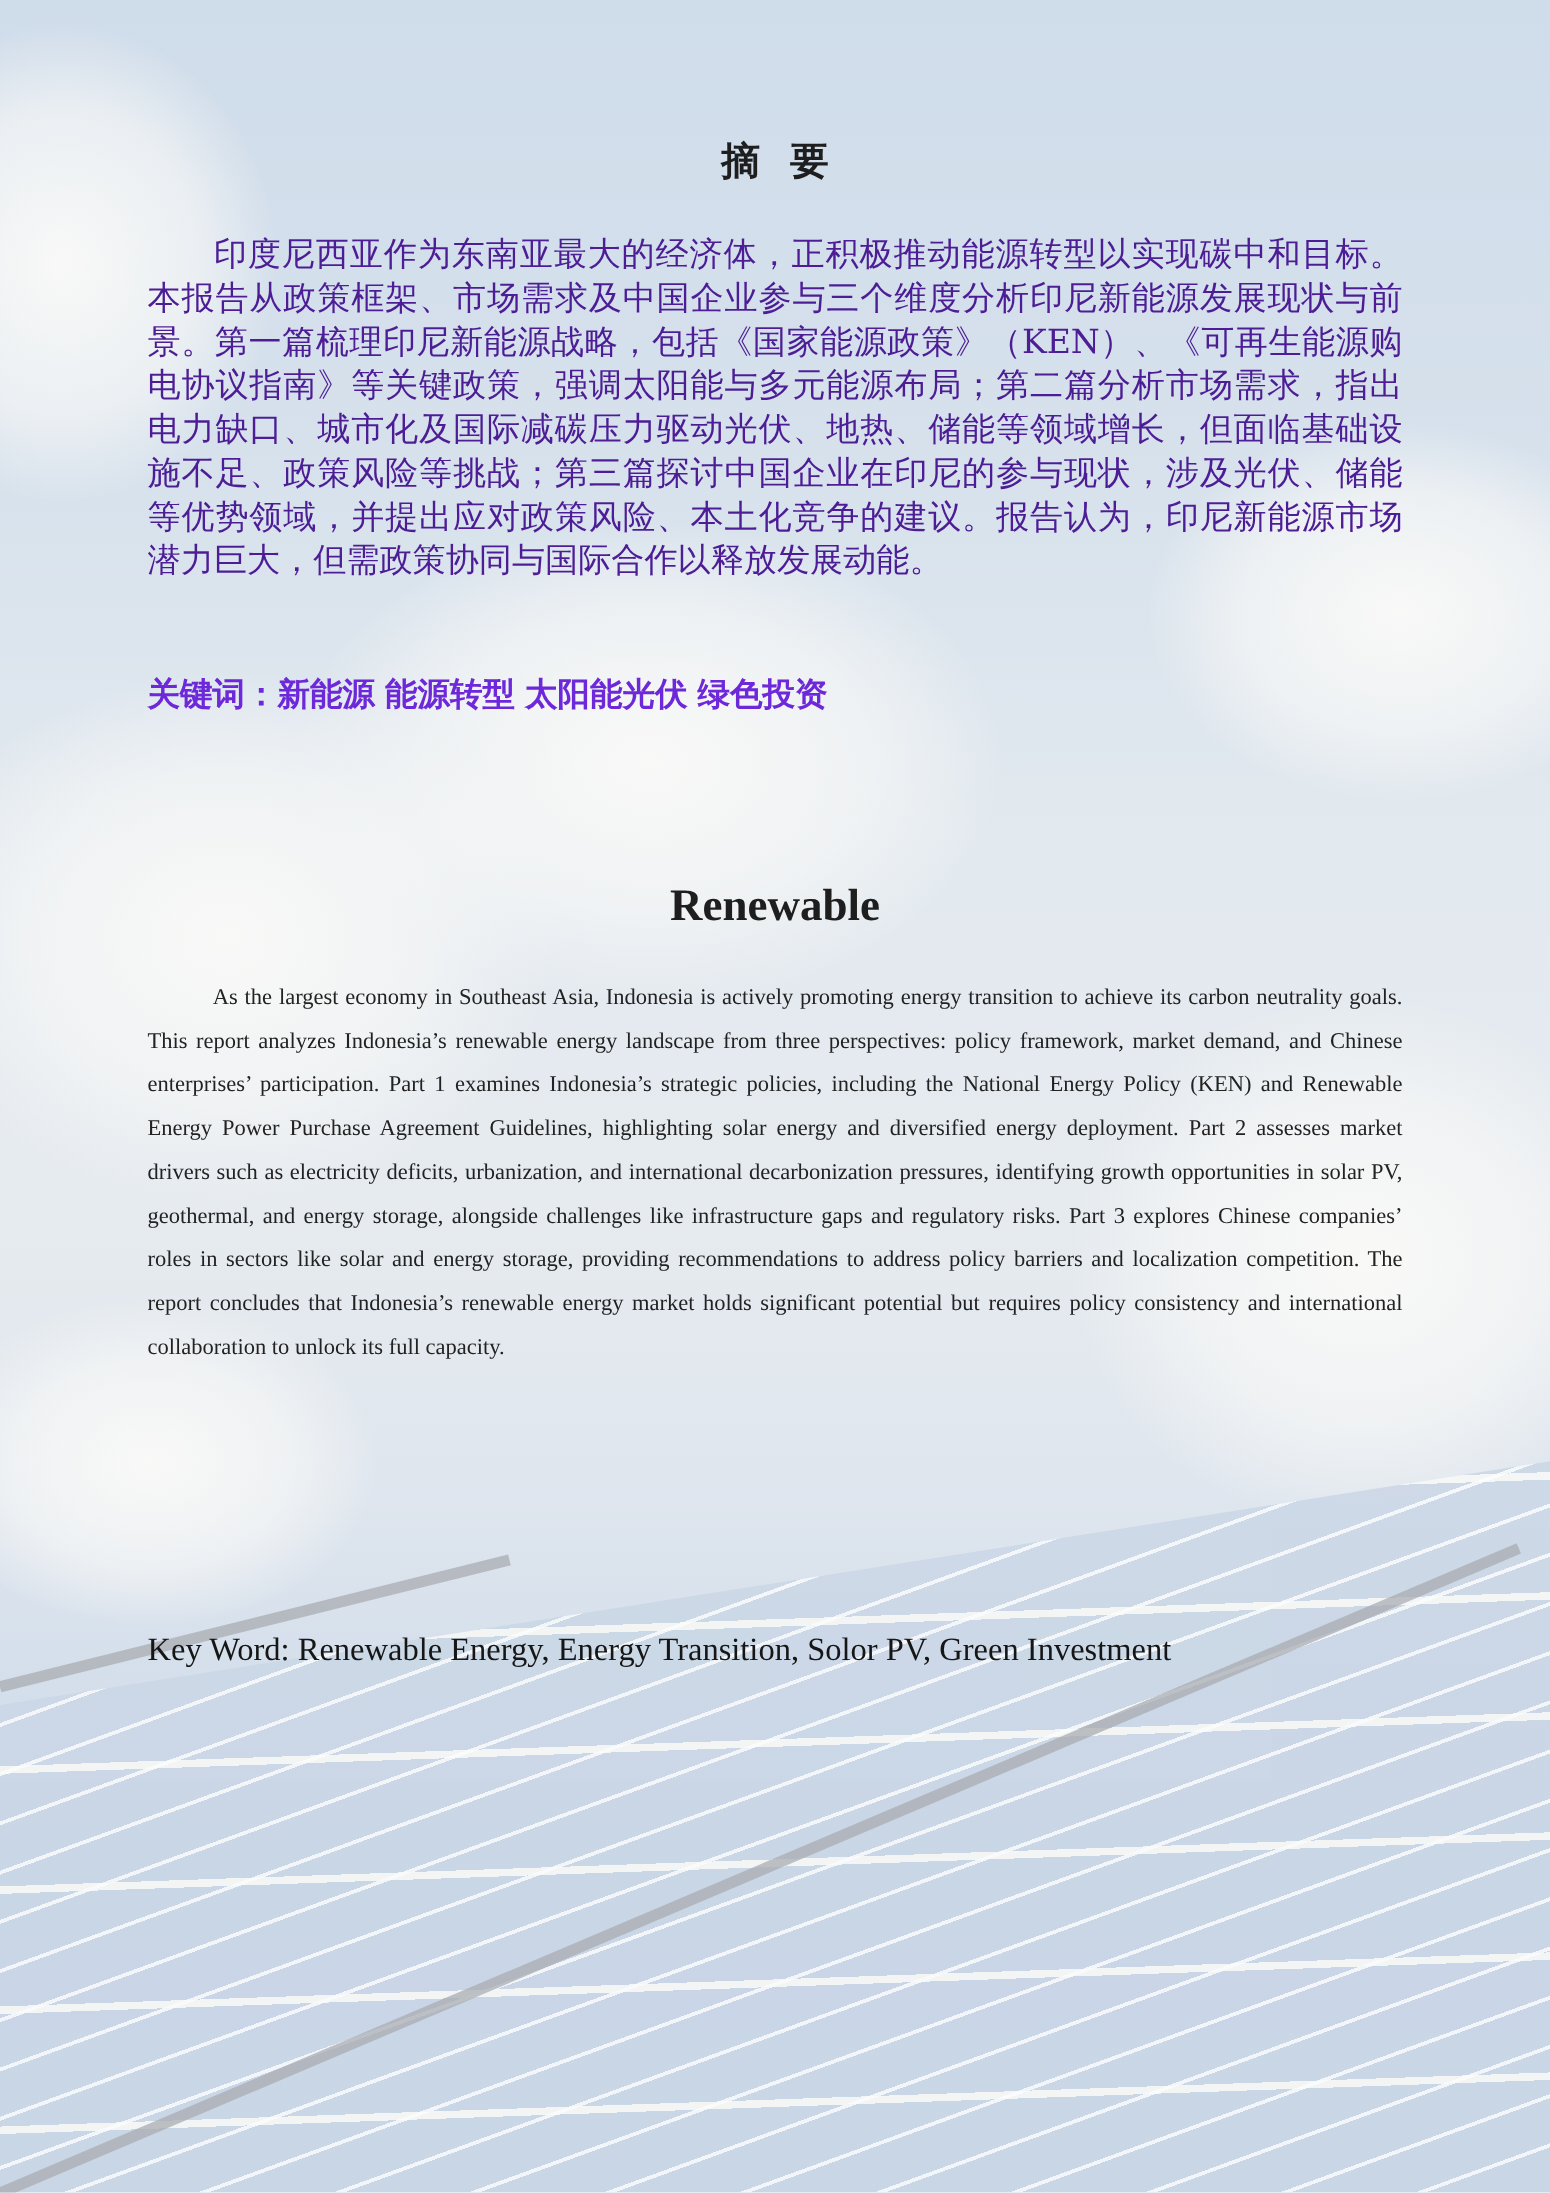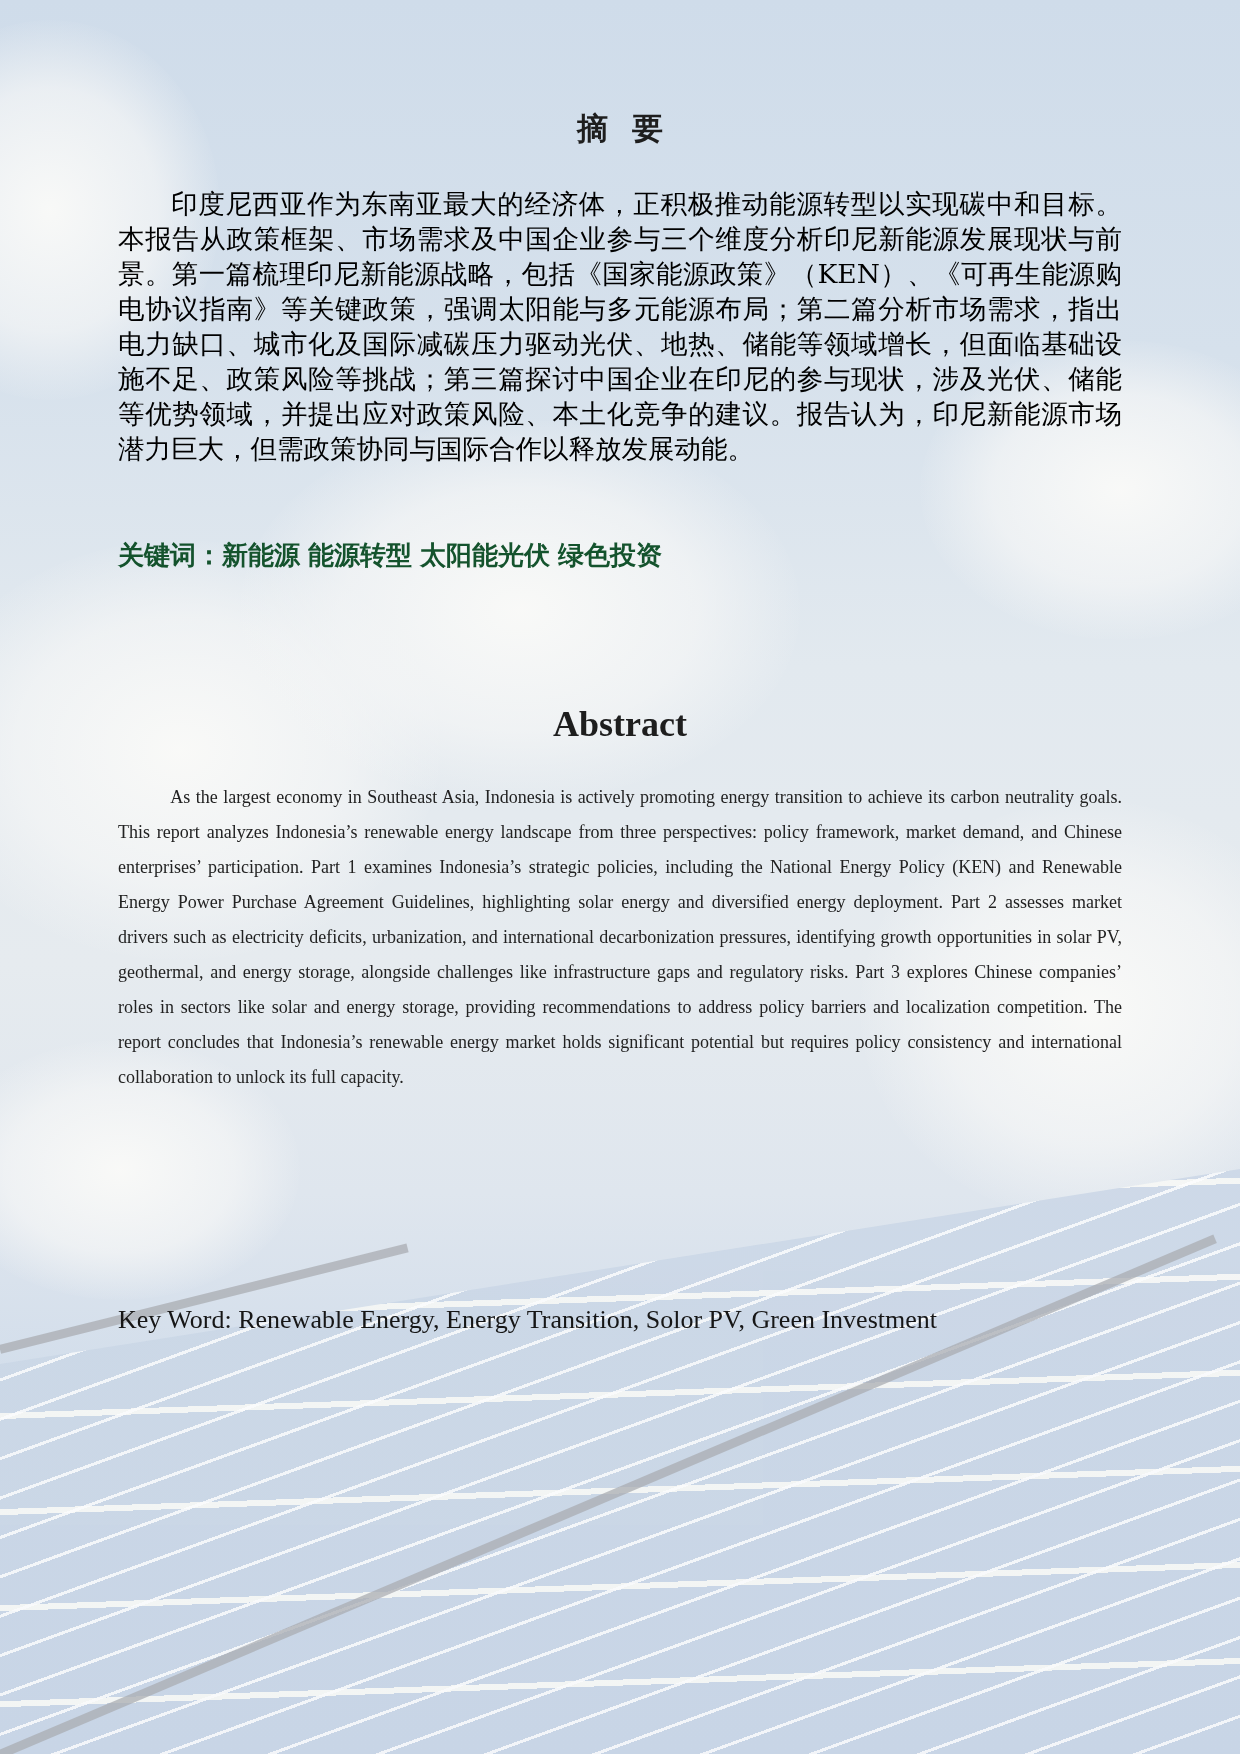--- a/index.html
+++ b/index.html
@@ -66,31 +66,31 @@
     .cn-body {
       position: absolute;
       top: 186px;
       left: 118px;
       width: 1004px;
       font-family: "DejaVu Serif", serif;
       font-size: 26.5px;
       line-height: 35px;
       text-align: justify;
       text-indent: 2em;
-      color: #000000;
+      color: #4c1d95;
       margin: 0;
     }
     .cn-keywords {
       position: absolute;
       top: 538px;
       left: 118px;
       font-family: "DejaVu Sans", sans-serif;
       font-size: 26px;
       font-weight: bold;
-      color: #14532d;
+      color: #6d28d9;
       white-space: nowrap;
     }
     .cn-keywords .kw-item { margin-right: 8px; }
     .en-title {
       position: absolute;
       top: 703px;
       left: 0;
       width: 1240px;
       text-align: center;
       font-family: "Liberation Serif", serif;
@@ -140,17 +140,17 @@
 <main class="page">
   <section>
     <h1 class="cn-title" style="margin:0;">摘要</h1>
     <p class="cn-body">印度尼西亚作为东南亚最大的经济体，正积极推动能源转型以实现碳中和目标。本报告从政策框架、市场需求及中国企业参与三个维度分析印尼新能源发展现状与前景。第一篇梳理印尼新能源战略，包括《国家能源政策》（KEN）、《可再生能源购电协议指南》等关键政策，强调太阳能与多元能源布局；第二篇分析市场需求，指出电力缺口、城市化及国际减碳压力驱动光伏、地热、储能等领域增长，但面临基础设施不足、政策风险等挑战；第三篇探讨中国企业在印尼的参与现状，涉及光伏、储能等优势领域，并提出应对政策风险、本土化竞争的建议。报告认为，印尼新能源市场潜力巨大，但需政策协同与国际合作以释放发展动能。</p>
     <div class="cn-keywords">
       <span>关键词：</span><span class="kw-item">新能源</span><span class="kw-item">能源转型</span><span class="kw-item">太阳能光伏</span><span class="kw-item">绿色投资</span>
     </div>
   </section>
 
   <section>
-    <h2 class="en-title" style="margin:0;">Abstract</h2>
+    <h2 class="en-title" style="margin:0;">Renewable</h2>
     <p class="en-body">As the largest economy in Southeast Asia, Indonesia is actively promoting energy transition to achieve its carbon neutrality goals. This report analyzes Indonesia’s renewable energy landscape from three perspectives: policy framework, market demand, and Chinese enterprises’ participation. Part 1 examines Indonesia’s strategic policies, including the National Energy Policy (KEN) and Renewable Energy Power Purchase Agreement Guidelines, highlighting solar energy and diversified energy deployment. Part 2 assesses market drivers such as electricity deficits, urbanization, and international decarbonization pressures, identifying growth opportunities in solar PV, geothermal, and energy storage, alongside challenges like infrastructure gaps and regulatory risks. Part 3 explores Chinese companies’ roles in sectors like solar and energy storage, providing recommendations to address policy barriers and localization competition. The report concludes that Indonesia’s renewable energy market holds significant potential but requires policy consistency and international collaboration to unlock its full capacity.</p>
     <div class="en-keywords">Key Word: Renewable Energy, Energy Transition, Solor PV, Green Investment</div>
   </section>
 </main>
 
 </body></html>

